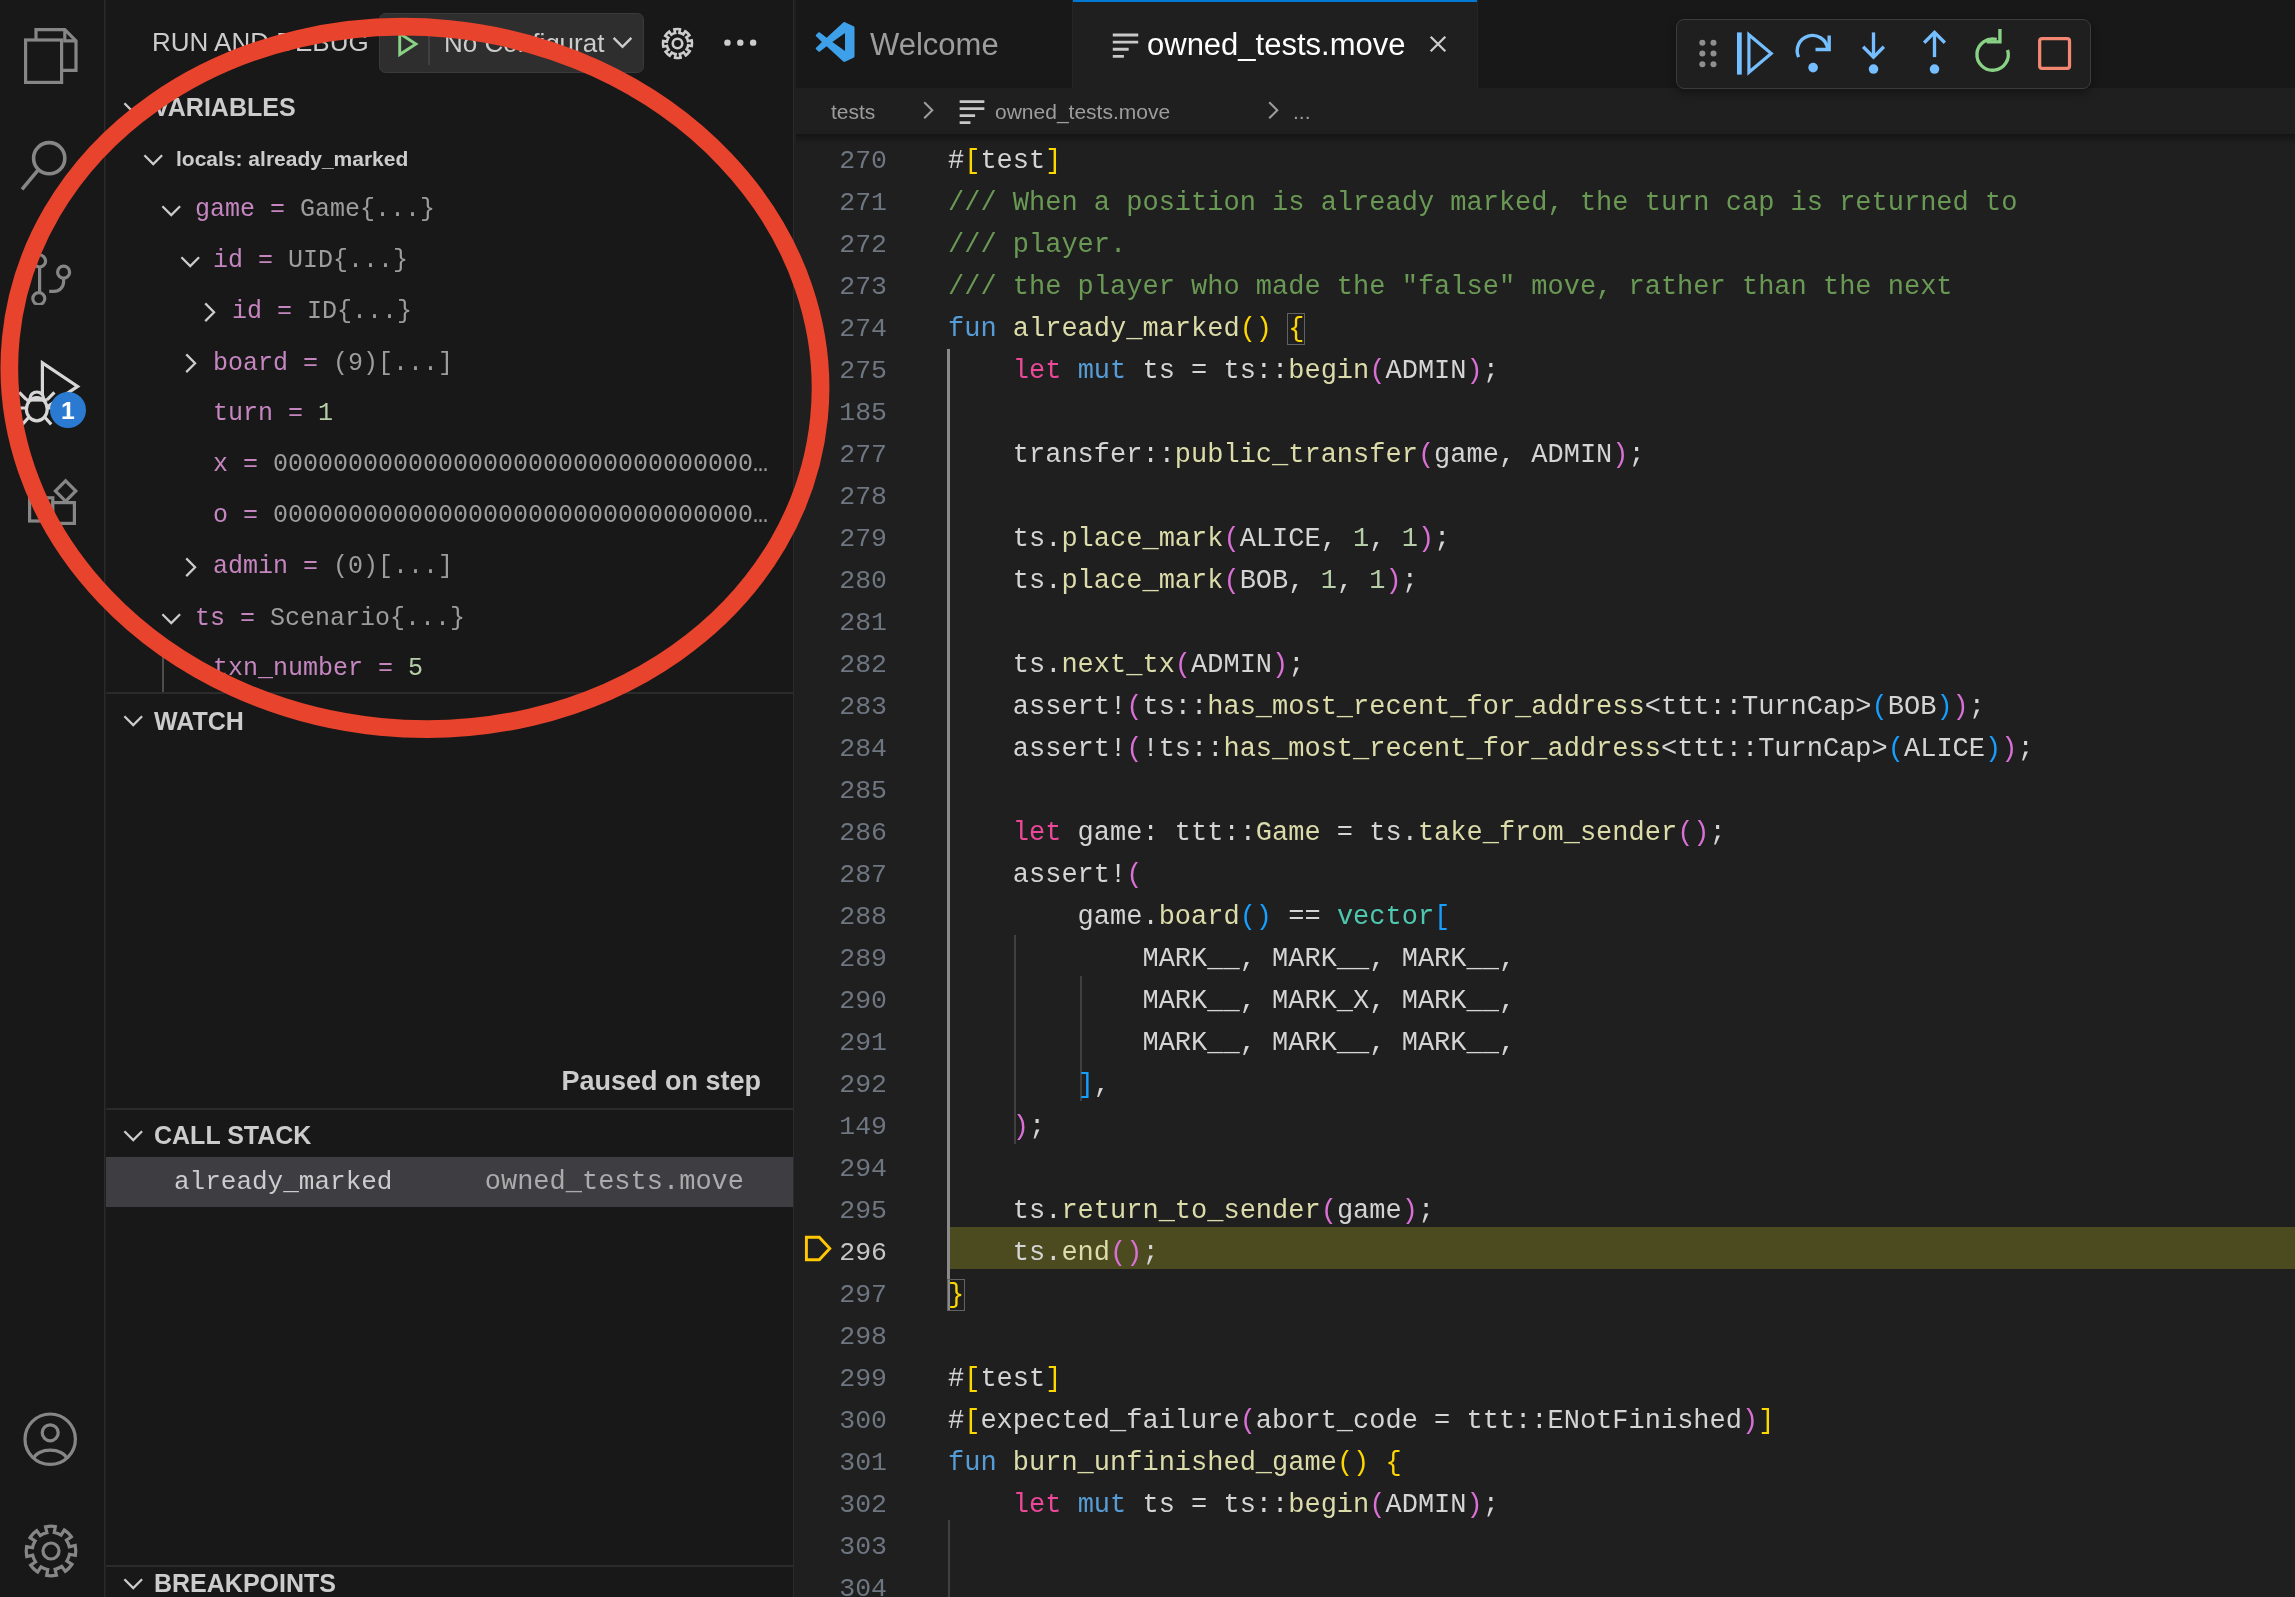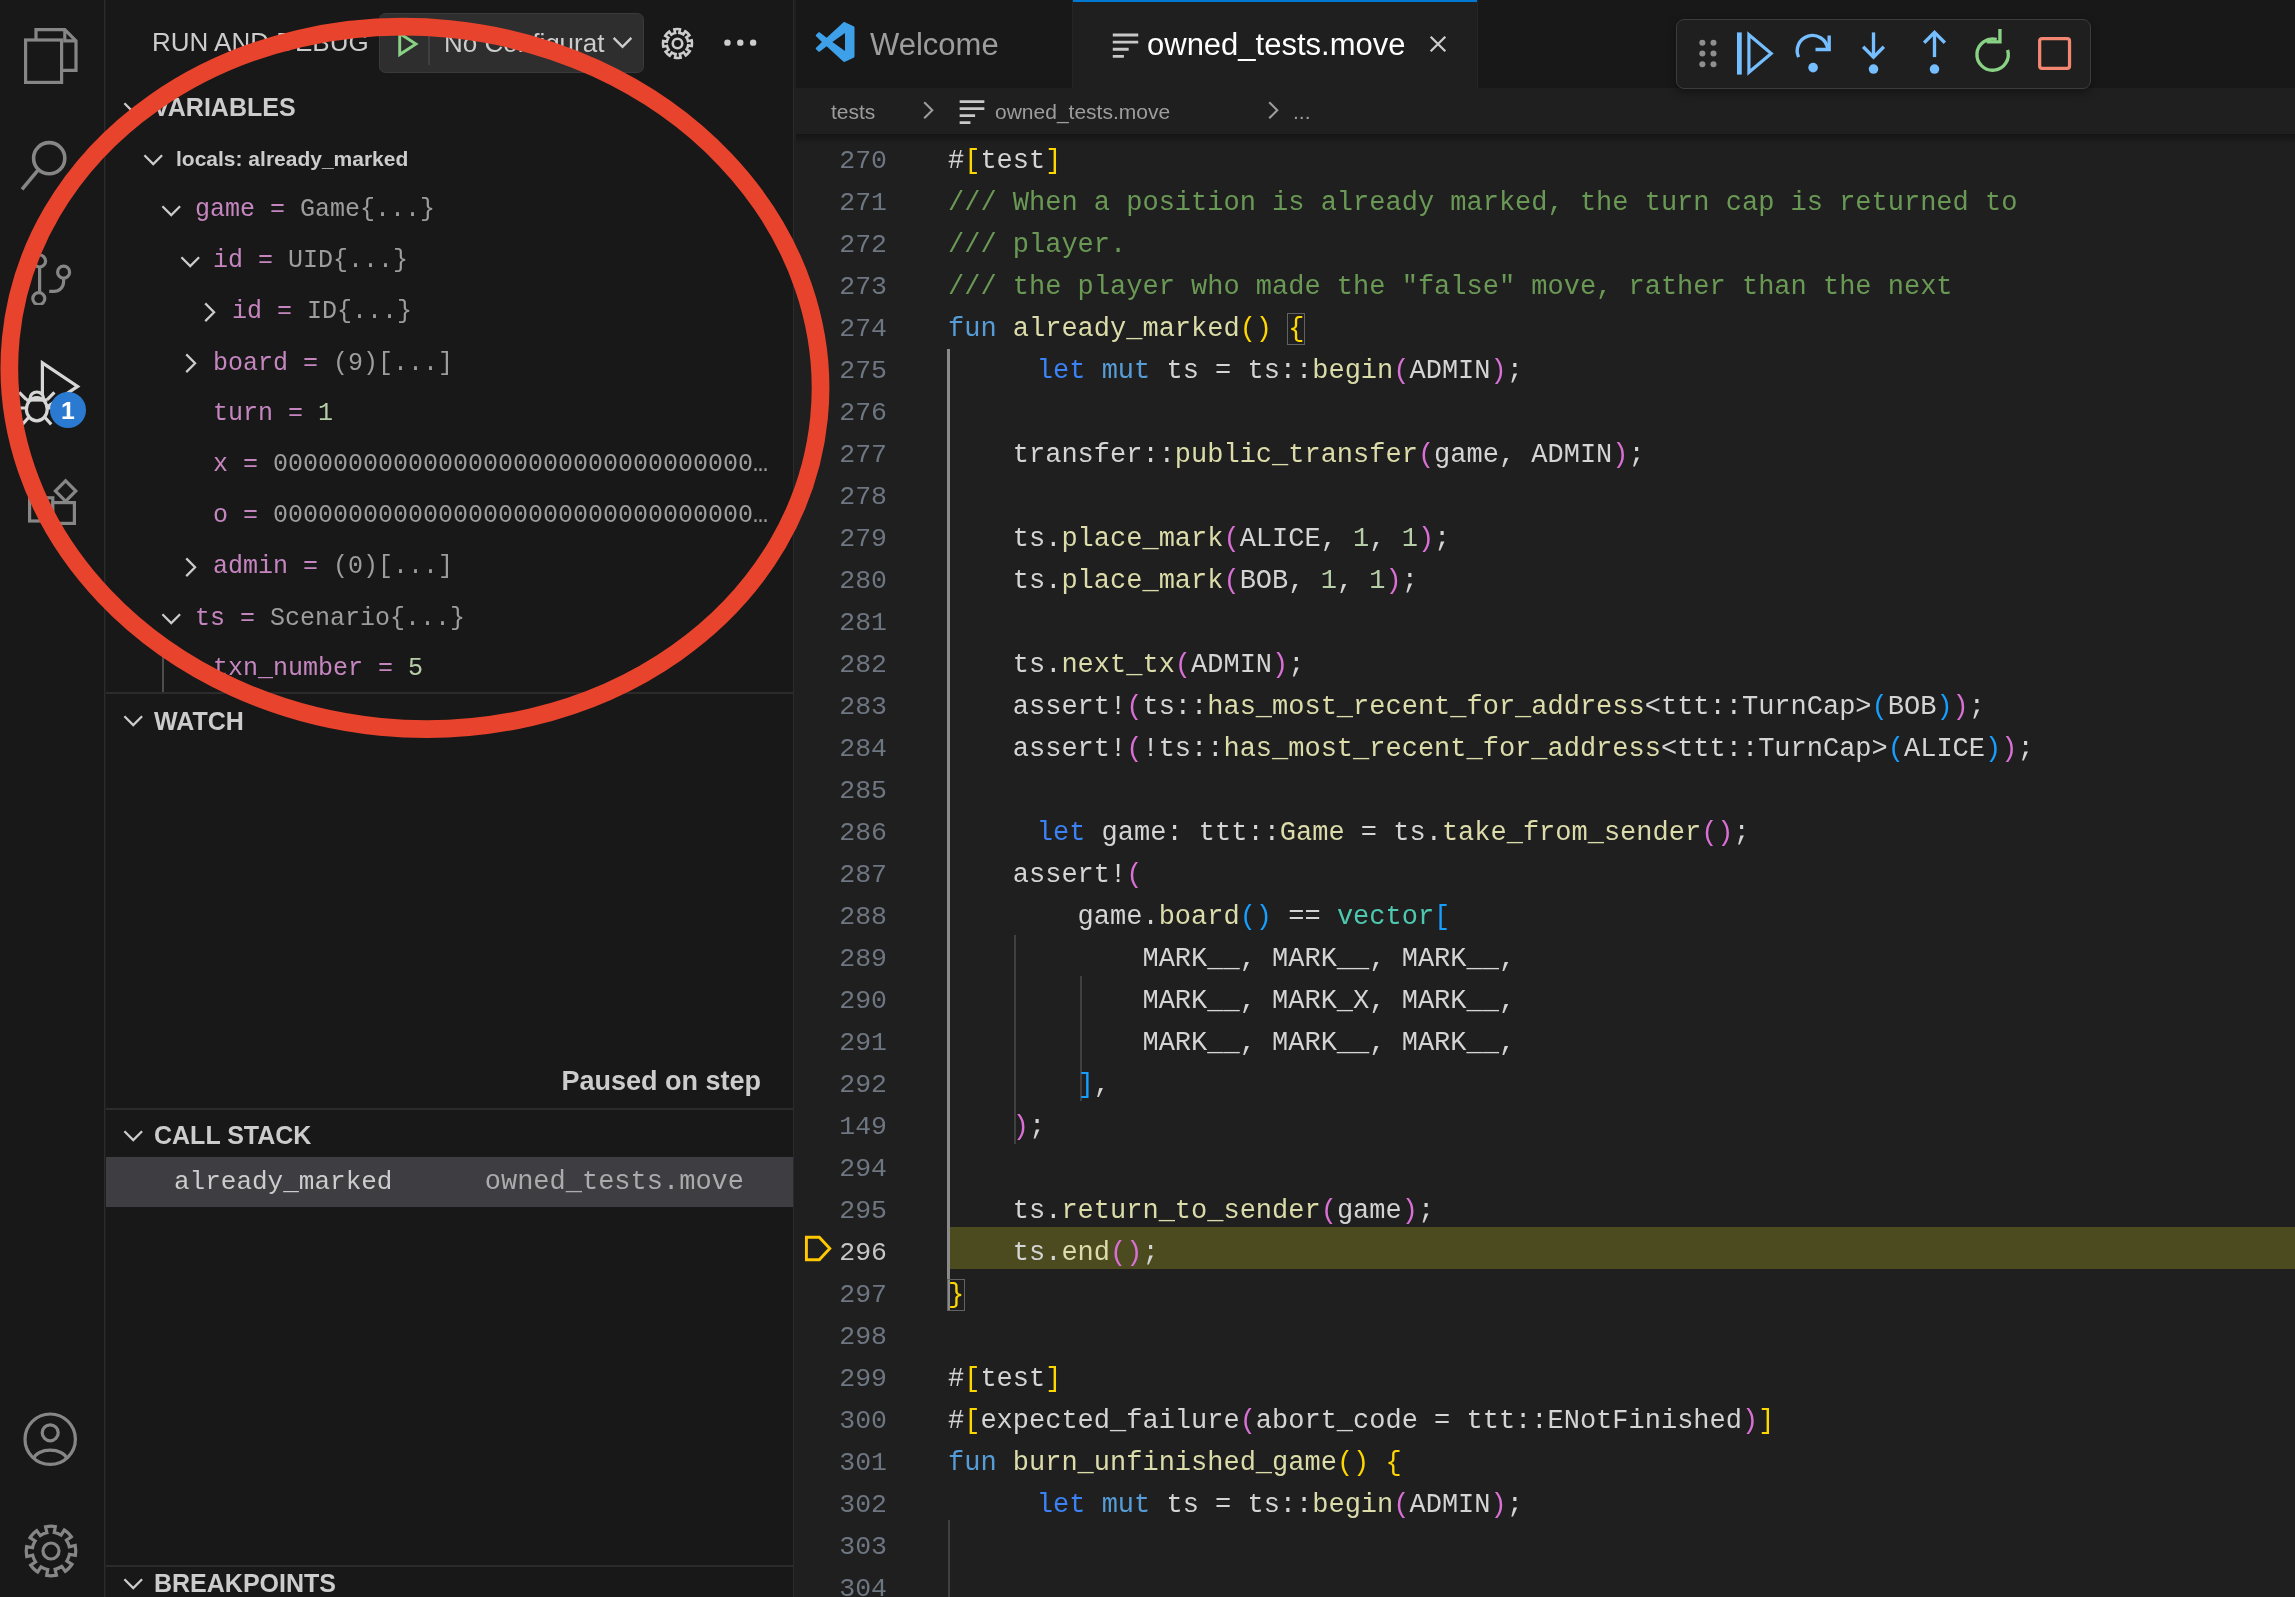--- a/index.html
+++ b/index.html
@@ -29,21 +29,21 @@
 #crumbs span { position:absolute; top:0; height:45px; line-height:47px; white-space:nowrap; }
 #shadow { position:absolute; left:796px; top:134px; width:1499px; height:9.7px; background:linear-gradient(rgba(0,0,0,0.35),rgba(0,0,0,0)); }
 #dtool { position:absolute; left:1676px; top:18.5px; width:415px; height:70px; background:#1f1f1f; border:1.6px solid #3c3c3c; border-radius:8px; box-shadow:0 3.2px 8px rgba(0,0,0,0.35); }
 #dtool svg { position:absolute; top:0; }
 #gutter { position:absolute; left:795px; top:140px; width:92px; text-align:right; font-family:"Liberation Mono",monospace; font-size:26.5px; color:#6e7681; }
 .gl { height:42px; line-height:42px; }
 .gl.cur { color:#c6c6c6; }
 #code { position:absolute; left:948px; top:140px; font-family:"Liberation Mono",monospace; font-size:27px; color:#d4d4d4; }
 .cl { height:42px; line-height:42px; white-space:pre; }
 .cl i { font-style:normal; }
-.cm { color:#6a9955; } .kw { color:#569cd6; } .ct { color:#3b82f6;margin-left:24px; }
+.cm { color:#6a9955; } .kw { color:#569cd6; } .ct { color:#ec4899; }
 .fn { color:#dcdcaa; } .ty { color:#4ec9b0; } .nu { color:#b5cea8; }
 .b1 { color:#ffd700; } .b2 { color:#da70d6; } .b3 { color:#179fff; }
 .mx { outline:1.6px solid #626262; outline-offset:-0.8px; }
 #hline { position:absolute; left:948px; top:1227px; right:0; height:42px; background:#4c4b20; }
 .guide { position:absolute; background:#404040; width:1.6px; }
 .csrow { position:absolute; left:106px; top:1157px; width:687px; height:50px; background:#3d3d42; }
 </style></head>
 <body>
 <div id="root">
 
@@ -259,21 +259,21 @@
 <svg style="position:absolute;left:804px;top:1234px" width="29" height="29" viewBox="0 0 36 36" fill="none">
       <path d="M3 4 H19 L32 18 L19 32 H3 Z" stroke="#ffc800" stroke-width="3.6"></path>
     </svg>
 <div id="gutter">
 <div class="gl">270</div>
 <div class="gl">271</div>
 <div class="gl">272</div>
 <div class="gl">273</div>
 <div class="gl">274</div>
 <div class="gl">275</div>
-<div class="gl">276</div>
+<div class="gl">185</div>
 <div class="gl">277</div>
 <div class="gl">278</div>
 <div class="gl">279</div>
 <div class="gl">280</div>
 <div class="gl">281</div>
 <div class="gl">282</div>
 <div class="gl">283</div>
 <div class="gl">284</div>
 <div class="gl">285</div>
 <div class="gl">286</div>

